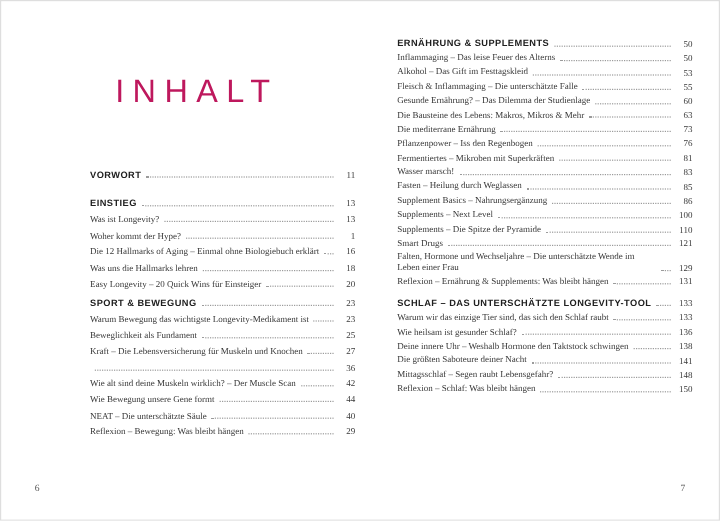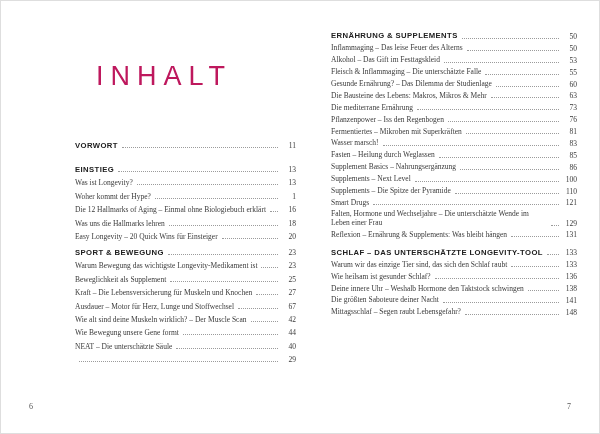--- a/index.html
+++ b/index.html
@@ -96,50 +96,50 @@
           <span class="t">SPORT &amp; BEWEGUNG</span>
           <span class="leader"></span>
           <span class="p">23</span>
         </div>
         <div class="toc-row">
           <span class="t">Warum Bewegung das wichtigste Longevity-Medikament ist</span>
           <span class="leader"></span>
           <span class="p">23</span>
         </div>
         <div class="toc-row">
-          <span class="t">Beweglichkeit als Supplement</span>
+          <span class="t">Beweglichkeit als Fundament</span>
           <span class="leader"></span>
           <span class="p">25</span>
         </div>
         <div class="toc-row">
           <span class="t">Kraft – Die Lebensversicherung für Muskeln und Knochen</span>
           <span class="leader"></span>
           <span class="p">27</span>
         </div>
         <div class="toc-row">
-          <span class="t">Ausdauer – Motor für Herz, Lunge und Stoffwechsel</span>
-          <span class="leader"></span>
-          <span class="p">67</span>
+          <span class="leader"></span>
+          <span class="p">36</span>
         </div>
         <div class="toc-row">
           <span class="t">Wie alt sind deine Muskeln wirklich? – Der Muscle Scan</span>
           <span class="leader"></span>
           <span class="p">42</span>
         </div>
         <div class="toc-row">
           <span class="t">Wie Bewegung unsere Gene formt</span>
           <span class="leader"></span>
           <span class="p">44</span>
         </div>
         <div class="toc-row">
           <span class="t">NEAT – Die unterschätzte Säule</span>
           <span class="leader"></span>
           <span class="p">40</span>
         </div>
         <div class="toc-row">
+          <span class="t">Reflexion – Bewegung: Was bleibt hängen</span>
           <span class="leader"></span>
           <span class="p">29</span>
         </div>
       </div>
     </div>
   <div class="col col-right" id="toc-right">
       <div class="toc-section">
         <div class="toc-row hdr">
           <span class="t">ERNÄHRUNG &amp; SUPPLEMENTS</span>
           <span class="leader"></span>
@@ -249,19 +249,24 @@
         </div>
         <div class="toc-row">
           <span class="t">Die größten Saboteure deiner Nacht</span>
           <span class="leader"></span>
           <span class="p">141</span>
         </div>
         <div class="toc-row">
           <span class="t">Mittagsschlaf – Segen raubt Lebensgefahr?</span>
           <span class="leader"></span>
           <span class="p">148</span>
+        </div>
+        <div class="toc-row">
+          <span class="t">Reflexion – Schlaf: Was bleibt hängen</span>
+          <span class="leader"></span>
+          <span class="p">150</span>
         </div>
       </div>
     </div>
 
   <div class="folio folio-left">6</div>
   <div class="folio folio-right">7</div>
 </div>
 
 </body></html>

